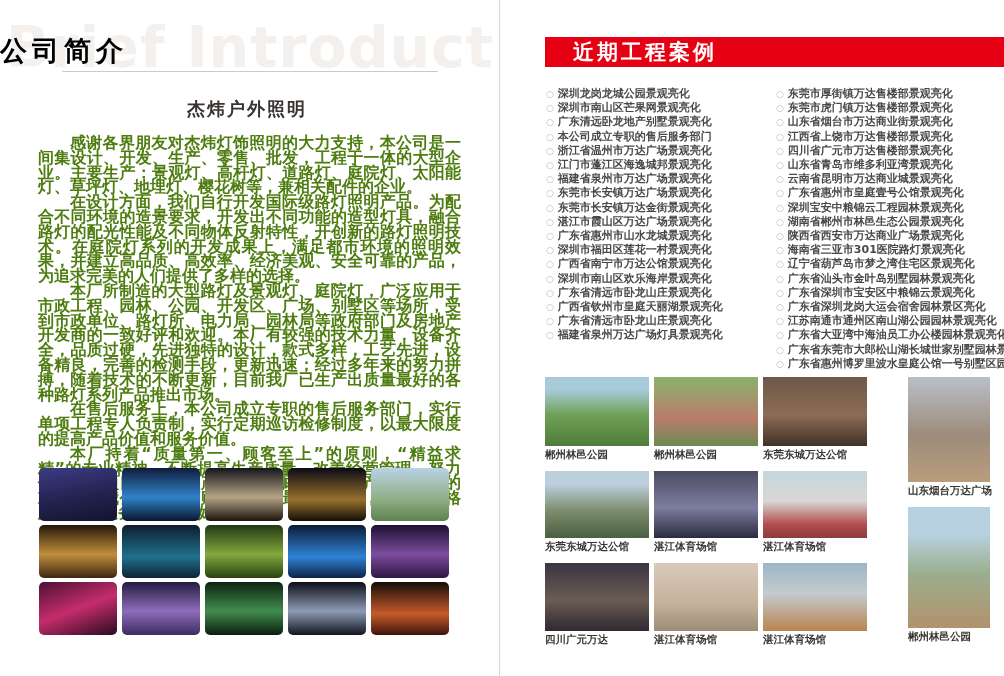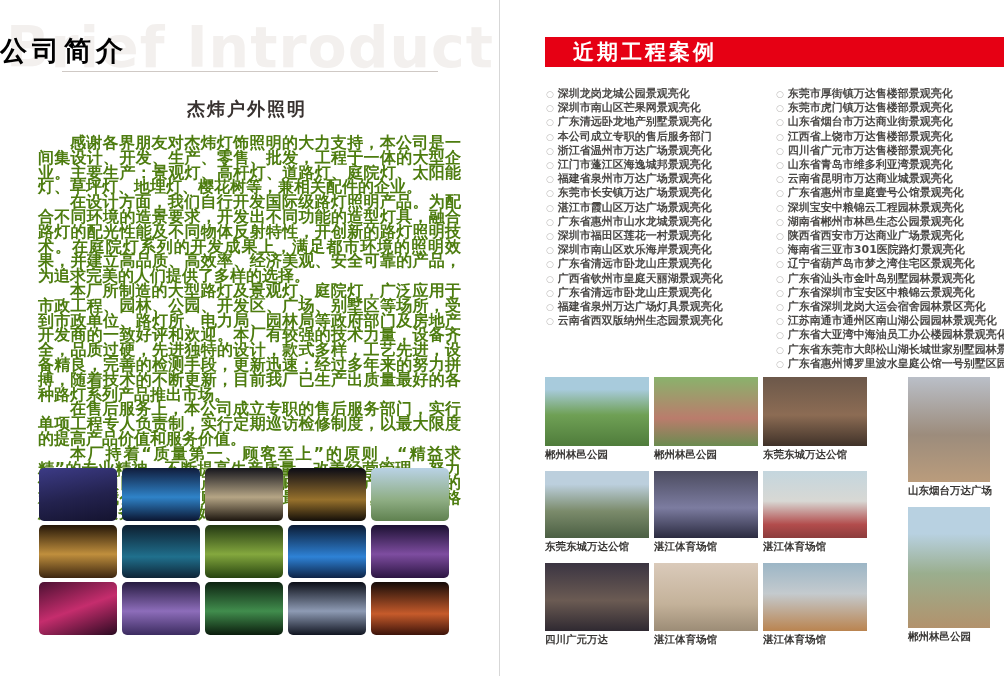--- a/index.html
+++ b/index.html
@@ -81,29 +81,30 @@
     <div class="projects" id="projects">
         <div class="pcol c1">
           <div class="pitem"><span class="bullet">○</span><span>深圳龙岗龙城公园景观亮化</span></div>
           <div class="pitem"><span class="bullet">○</span><span>深圳市南山区芒果网景观亮化</span></div>
           <div class="pitem"><span class="bullet">○</span><span>广东清远卧龙地产别墅景观亮化</span></div>
           <div class="pitem"><span class="bullet">○</span><span>本公司成立专职的售后服务部门</span></div>
           <div class="pitem"><span class="bullet">○</span><span>浙江省温州市万达广场景观亮化</span></div>
           <div class="pitem"><span class="bullet">○</span><span>江门市蓬江区海逸城邦景观亮化</span></div>
           <div class="pitem"><span class="bullet">○</span><span>福建省泉州市万达广场景观亮化</span></div>
           <div class="pitem"><span class="bullet">○</span><span>东莞市长安镇万达广场景观亮化</span></div>
+          <div class="pitem"><span class="bullet">○</span><span>东莞市长安镇万达金街景观亮化</span></div>
           <div class="pitem"><span class="bullet">○</span><span>湛江市霞山区万达广场景观亮化</span></div>
           <div class="pitem"><span class="bullet">○</span><span>广东省惠州市山水龙城景观亮化</span></div>
           <div class="pitem"><span class="bullet">○</span><span>深圳市福田区莲花一村景观亮化</span></div>
+          <div class="pitem"><span class="bullet">○</span><span>广西省南宁市万达公馆景观亮化</span></div>
           <div class="pitem"><span class="bullet">○</span><span>深圳市南山区欢乐海岸景观亮化</span></div>
           <div class="pitem"><span class="bullet">○</span><span>广东省清远市卧龙山庄景观亮化</span></div>
           <div class="pitem"><span class="bullet">○</span><span>广西省钦州市皇庭天丽湖景观亮化</span></div>
           <div class="pitem"><span class="bullet">○</span><span>广东省清远市卧龙山庄景观亮化</span></div>
           <div class="pitem"><span class="bullet">○</span><span>福建省泉州万达广场灯具景观亮化</span></div>
-          <div class="pitem"><span class="bullet">○</span><span>云南省西双版纳州生态园景观亮化</span></div>
         </div>
         <div class="pcol c2">
           <div class="pitem"><span class="bullet">○</span><span>东莞市厚街镇万达售楼部景观亮化</span></div>
           <div class="pitem"><span class="bullet">○</span><span>东莞市虎门镇万达售楼部景观亮化</span></div>
           <div class="pitem"><span class="bullet">○</span><span>山东省烟台市万达商业街景观亮化</span></div>
           <div class="pitem"><span class="bullet">○</span><span>江西省上饶市万达售楼部景观亮化</span></div>
           <div class="pitem"><span class="bullet">○</span><span>四川省广元市万达售楼部景观亮化</span></div>
           <div class="pitem"><span class="bullet">○</span><span>山东省青岛市维多利亚湾景观亮化</span></div>
           <div class="pitem"><span class="bullet">○</span><span>云南省昆明市万达商业城景观亮化</span></div>
           <div class="pitem"><span class="bullet">○</span><span>广东省惠州市皇庭壹号公馆景观亮化</span></div>

